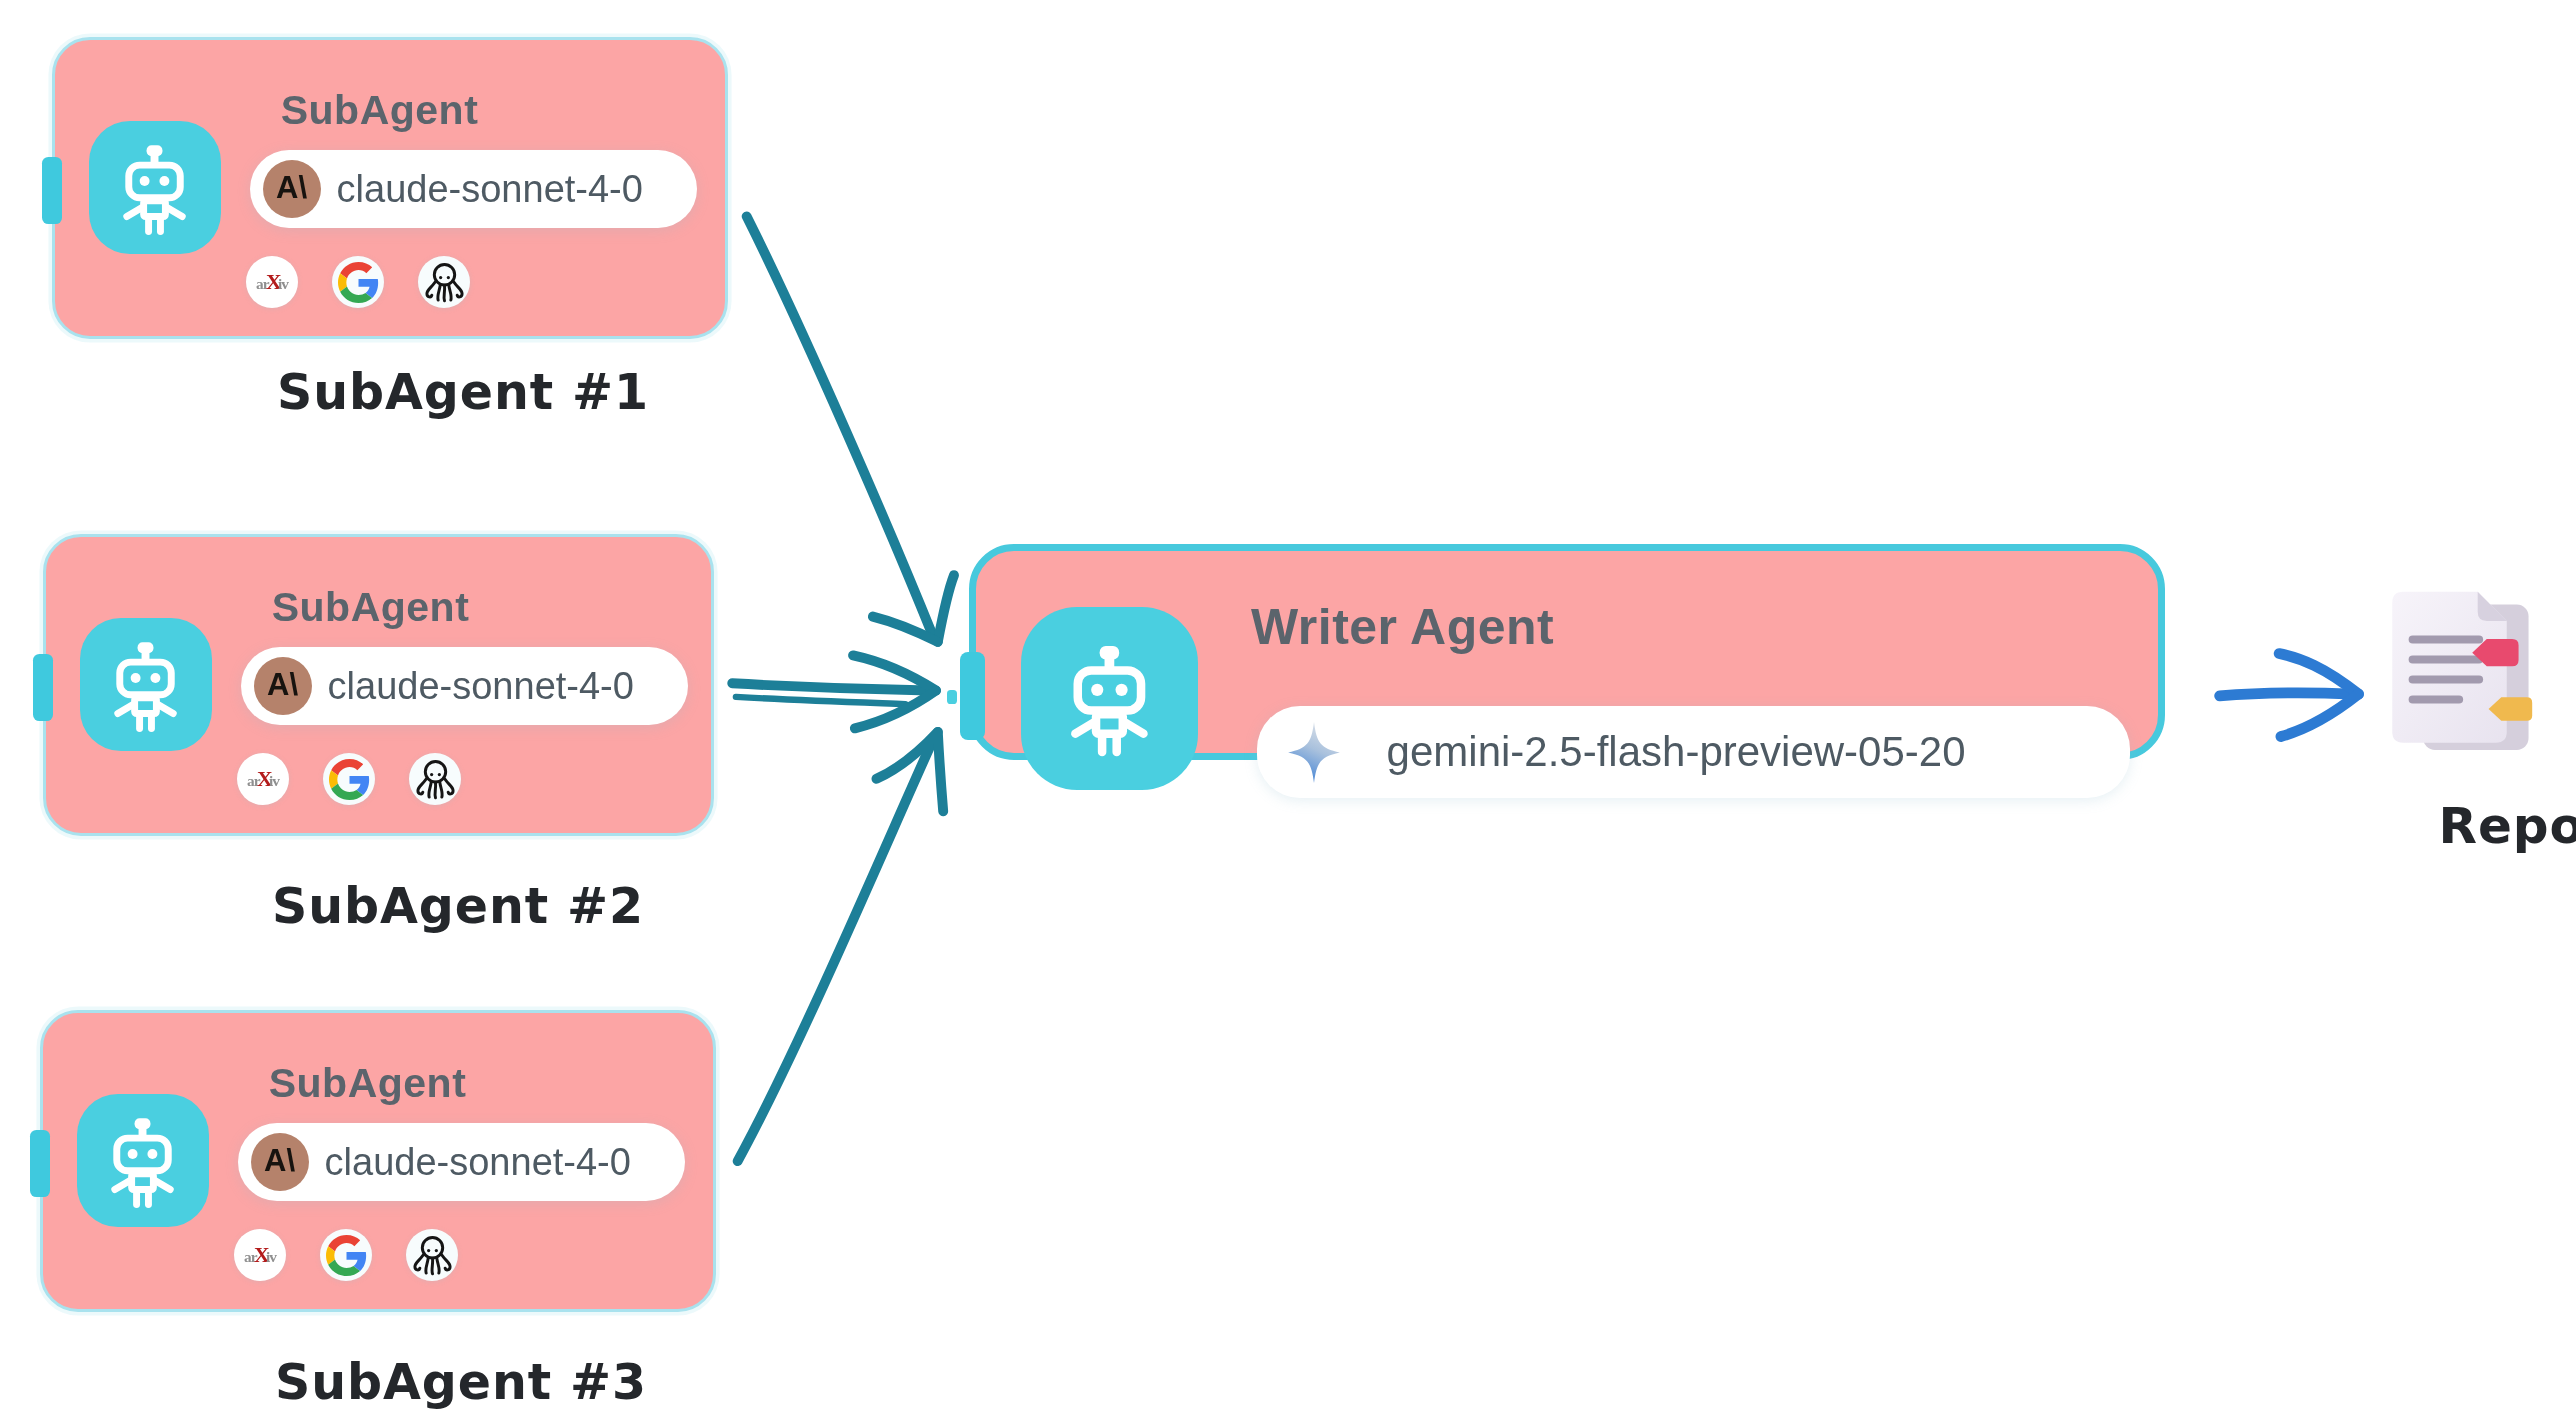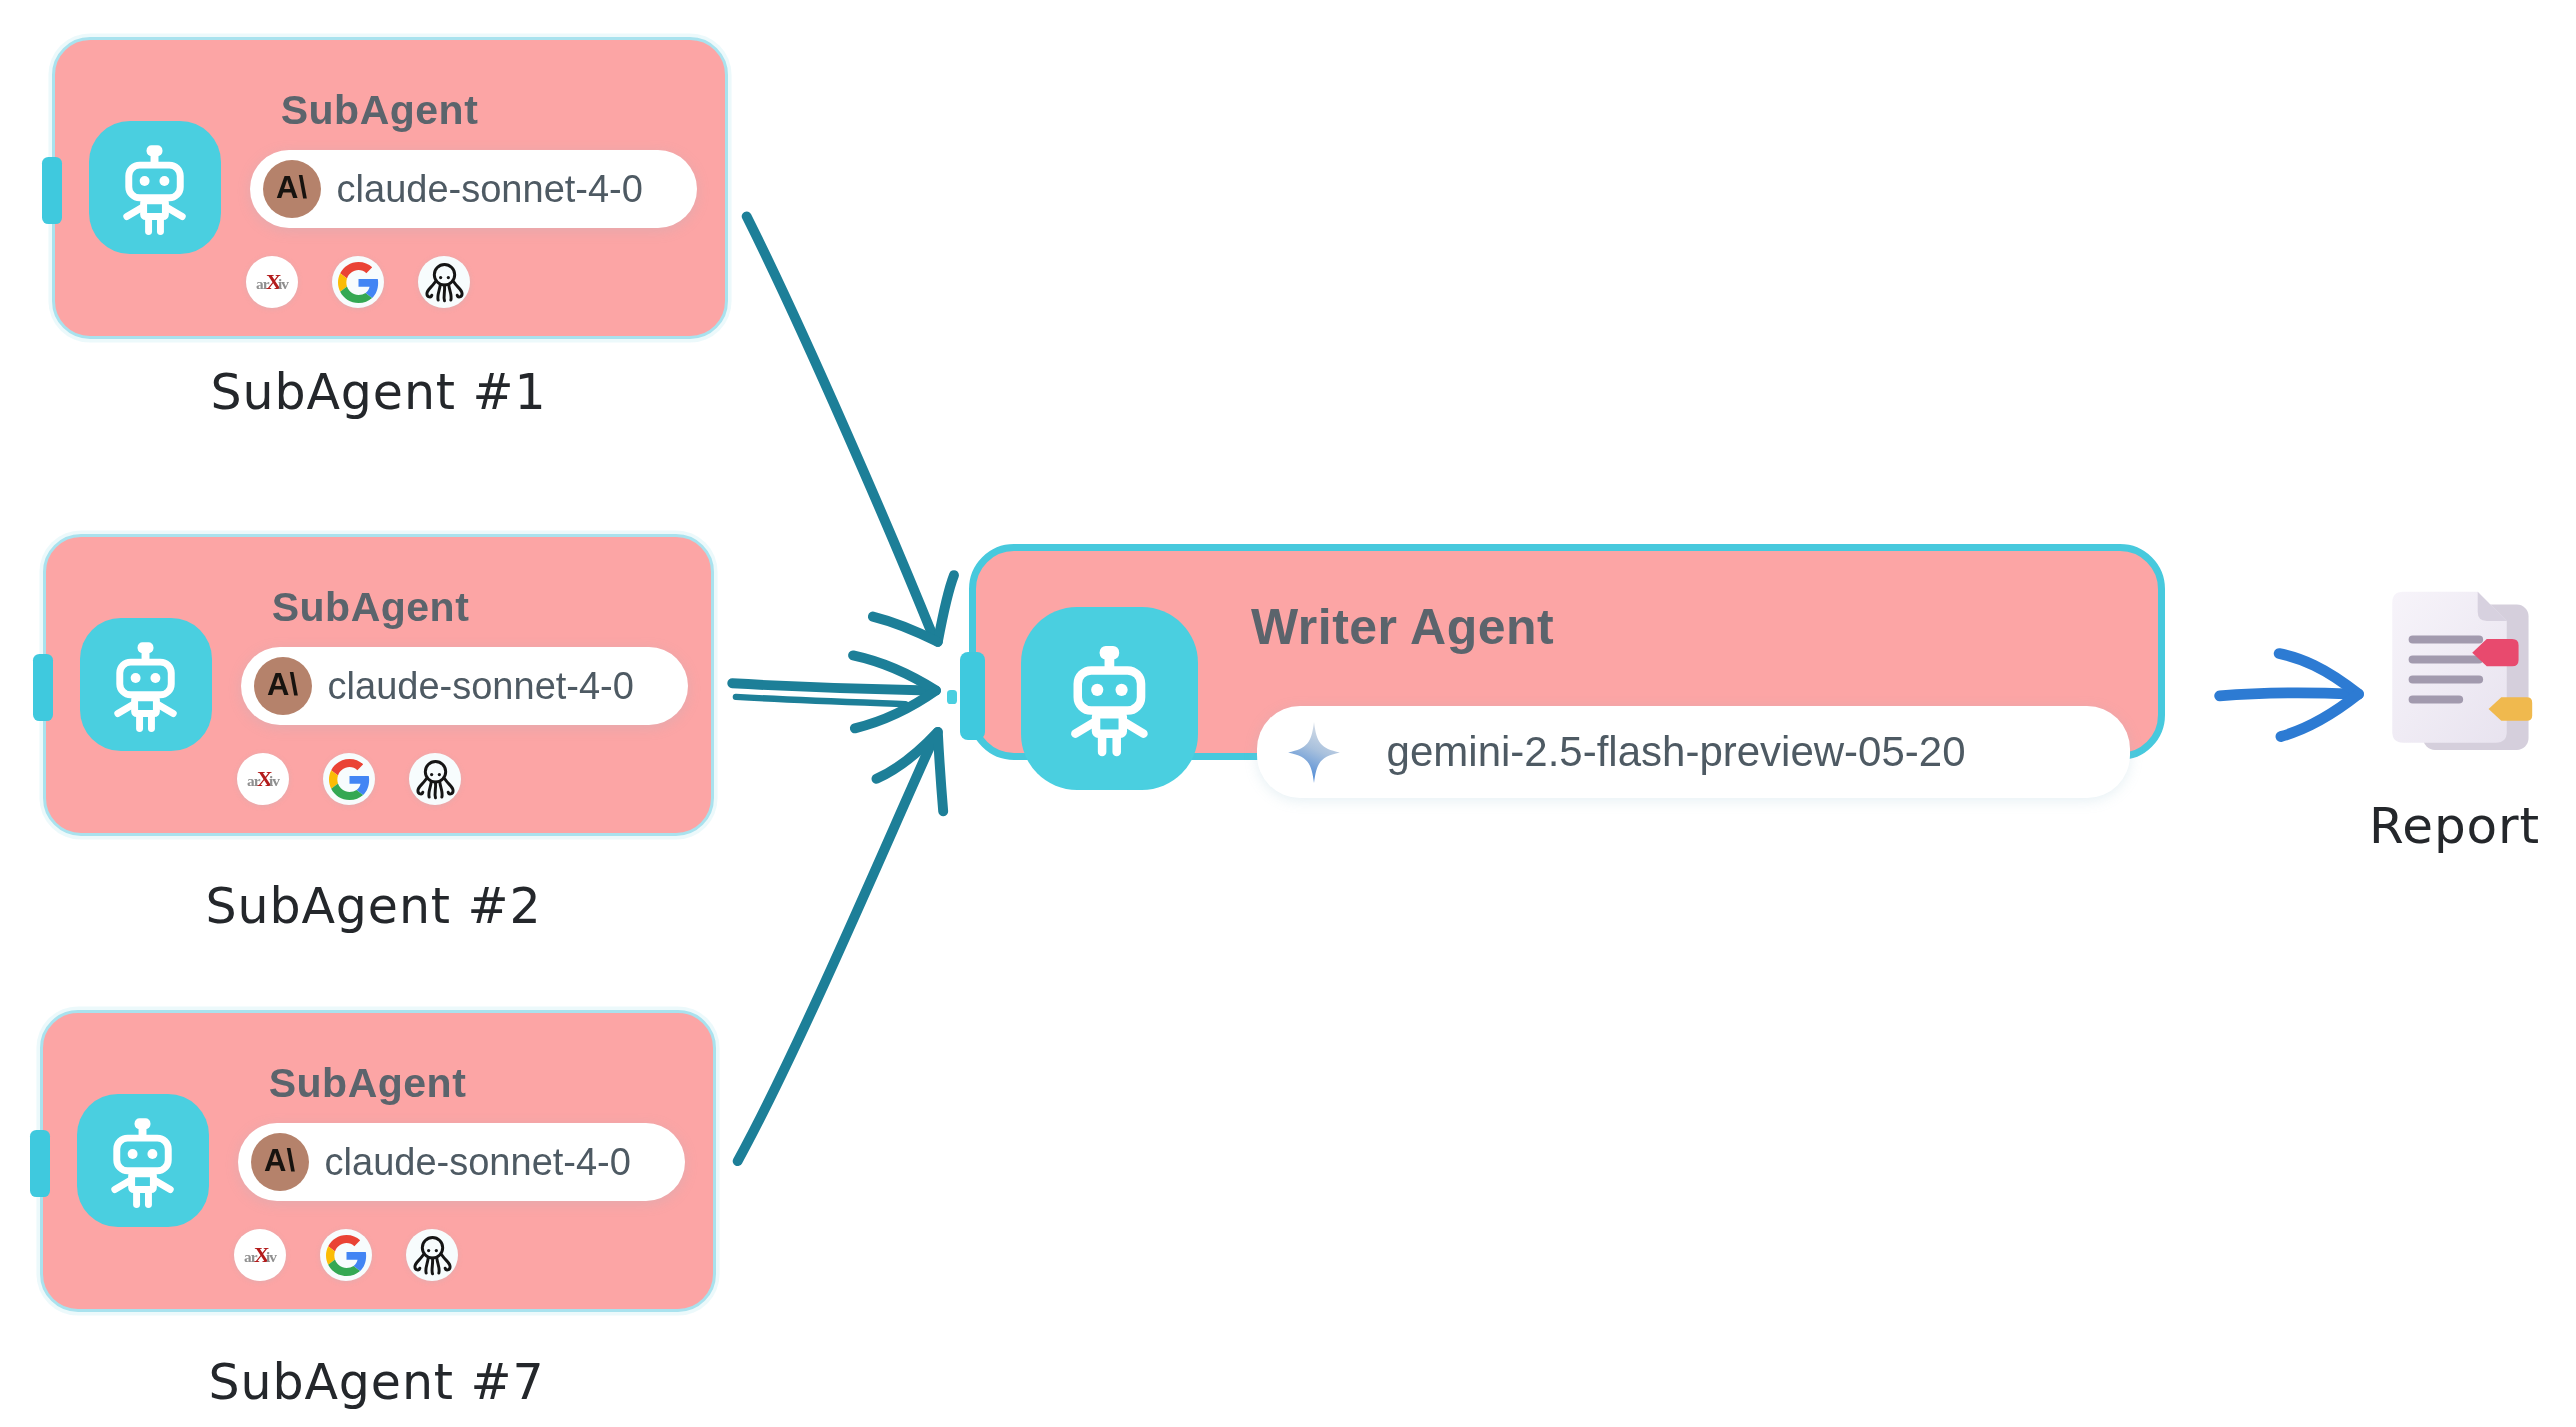--- a/index.html
+++ b/index.html
@@ -100,23 +100,23 @@
   .edge-dot{
     position:absolute;left:-29px;top:139px;width:10px;height:13.5px;border-radius:3.6px;
     background:#4acfe0;
   }
 
   
   .caption{
     position:absolute;
     color:#24272b;
     font-size:49px;
-    font-weight:400;
+    font-weight:700;
     letter-spacing:0.9px;
-    text-align:center;
+    text-align:right;
     white-space:nowrap;
     font-family:"DejaVu Sans", sans-serif;
   }
 
   
   #edges{position:absolute;left:0;top:0;pointer-events:none;}
 
   
   .report-icon{position:absolute;left:2385px;top:588px;width:159px;height:173px;}
 </style>
@@ -297,21 +297,21 @@
           <circle cx="37.5" cy="25" r="2.3" fill="#151515" stroke="none"></circle>
           <path d="M19,31 C13,40 7,42 7,48 C7,53 13,54 14,50"></path>
           <path d="M45,31 C51,40 57,42 57,48 C57,53 51,54 50,50"></path>
           <path d="M26,35 C25,44 21,50 23,57"></path>
           <path d="M32,36 C33,45 30,52 32,58"></path>
           <path d="M38,35 C39,44 43,50 41,57"></path>
         </svg>
       </div>
     </div>
   </div>
-  <div class="caption" style="left:106px;top:1354px;width:541px;">SubAgent #7</div>
+  <div class="caption" style="left:106px;top:1354px;width:541px;">SubAgent #3</div>
 
   <div class="agent-card writer" style="left:969px;top:544px;width:1196px;height:216px;">
     <div class="edge-dot"></div>
     <div class="handle writer-handle"></div>
     <div class="node-title writer-title">Writer Agent</div>
     <div class="robot-tile writer-tile">
       <svg viewBox="0 0 96 96">
         <rect x="40" y="5" width="16" height="11" rx="5" fill="#fff"></rect>
         <rect x="44" y="14" width="8" height="13" fill="#fff"></rect>
         <rect x="22" y="25" width="52" height="33" rx="11" fill="none" stroke="#fff" stroke-width="7"></rect>

